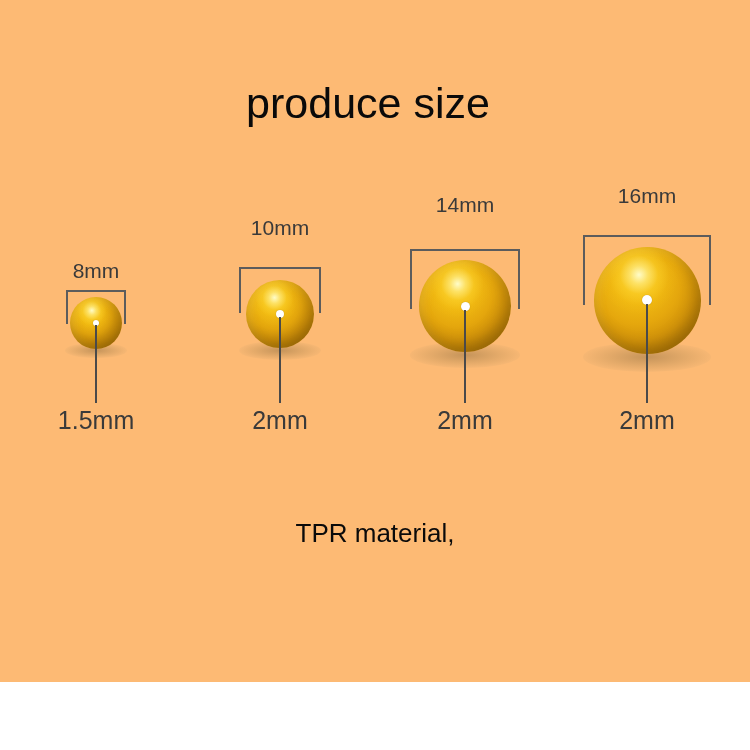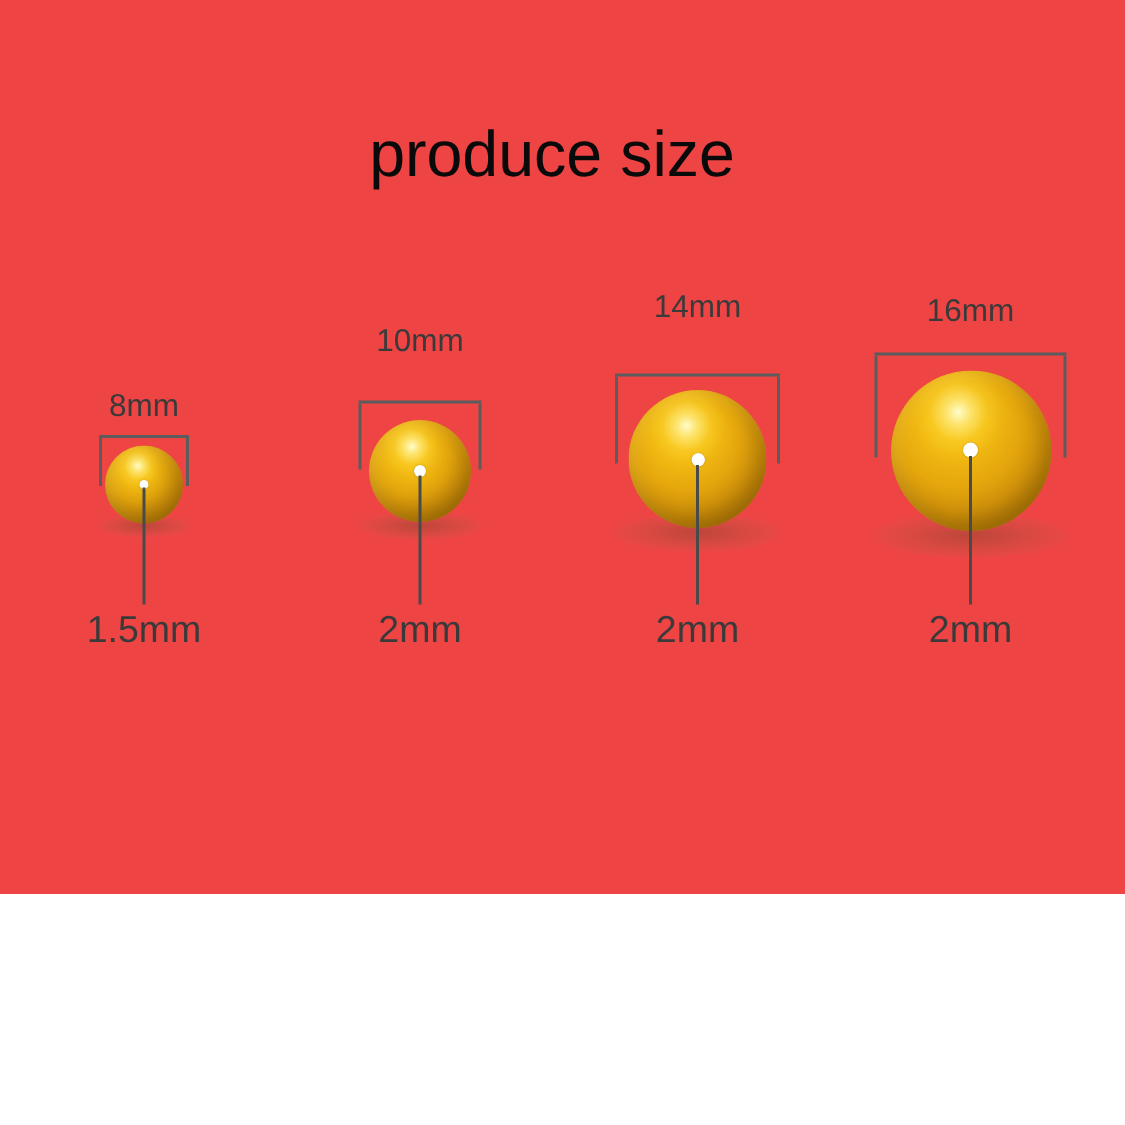--- a/index.html
+++ b/index.html
@@ -8,22 +8,22 @@
     padding: 0;
     background: #ffffff;
   }
   body {
     font-family: "Liberation Sans", sans-serif;
   }
 
   #page {
     position: relative;
     width: 750px;
-    height: 596px;
-    background: #ef4444;
+    height: 682px;
+    background: #fdba74;
     overflow: hidden;
   }
 
   
   .page-title {
     position: absolute;
     left: 0;
     top: 78px;
     width: 750px;
     text-align: center;
@@ -176,23 +176,24 @@
         <div class="contact-shadow" style="left: 409.8px; top: 341.88px; width: 110.4px; height: 25.76px;"></div>
         <div class="size-label" style="left: 395px; top: 193px; width: 140px;">14mm</div>
         <div class="bracket" style="left: 410px; top: 249px; width: 110px; height: 58px;"></div>
         <div class="sphere" style="left: 419px; top: 260px; width: 92px; height: 92px;"></div>
         <div class="hole" style="left: 460.5px; top: 301.5px; width: 9px; height: 9px;"></div>
         <div class="leader" style="left: 464px; top: 310px; height: 93px;"></div>
         <div class="hole-label" style="left: 395px; top: 408px; width: 140px;">2mm</div>
       </div>
       <div class="ball-group">
         <div class="contact-shadow" style="left: 582.8px; top: 341.73px; width: 128.4px; height: 29.96px;"></div>
-        <div class="size-label" style="left: 577px; top: 196px; width: 140px;">16mm</div>
+        <div class="size-label" style="left: 577px; top: 184px; width: 140px;">16mm</div>
         <div class="bracket" style="left: 583px; top: 235px; width: 128px; height: 68px;"></div>
         <div class="sphere" style="left: 593.5px; top: 246.5px; width: 107px; height: 107px;"></div>
         <div class="hole" style="left: 642px; top: 295px; width: 10px; height: 10px;"></div>
         <div class="leader" style="left: 646px; top: 304px; height: 99px;"></div>
         <div class="hole-label" style="left: 577px; top: 408px; width: 140px;">2mm</div>
       </div>
     </div>
 
+  <div class="note note-1">TPR material,</div>
 
 </div>
 
 </body></html>

